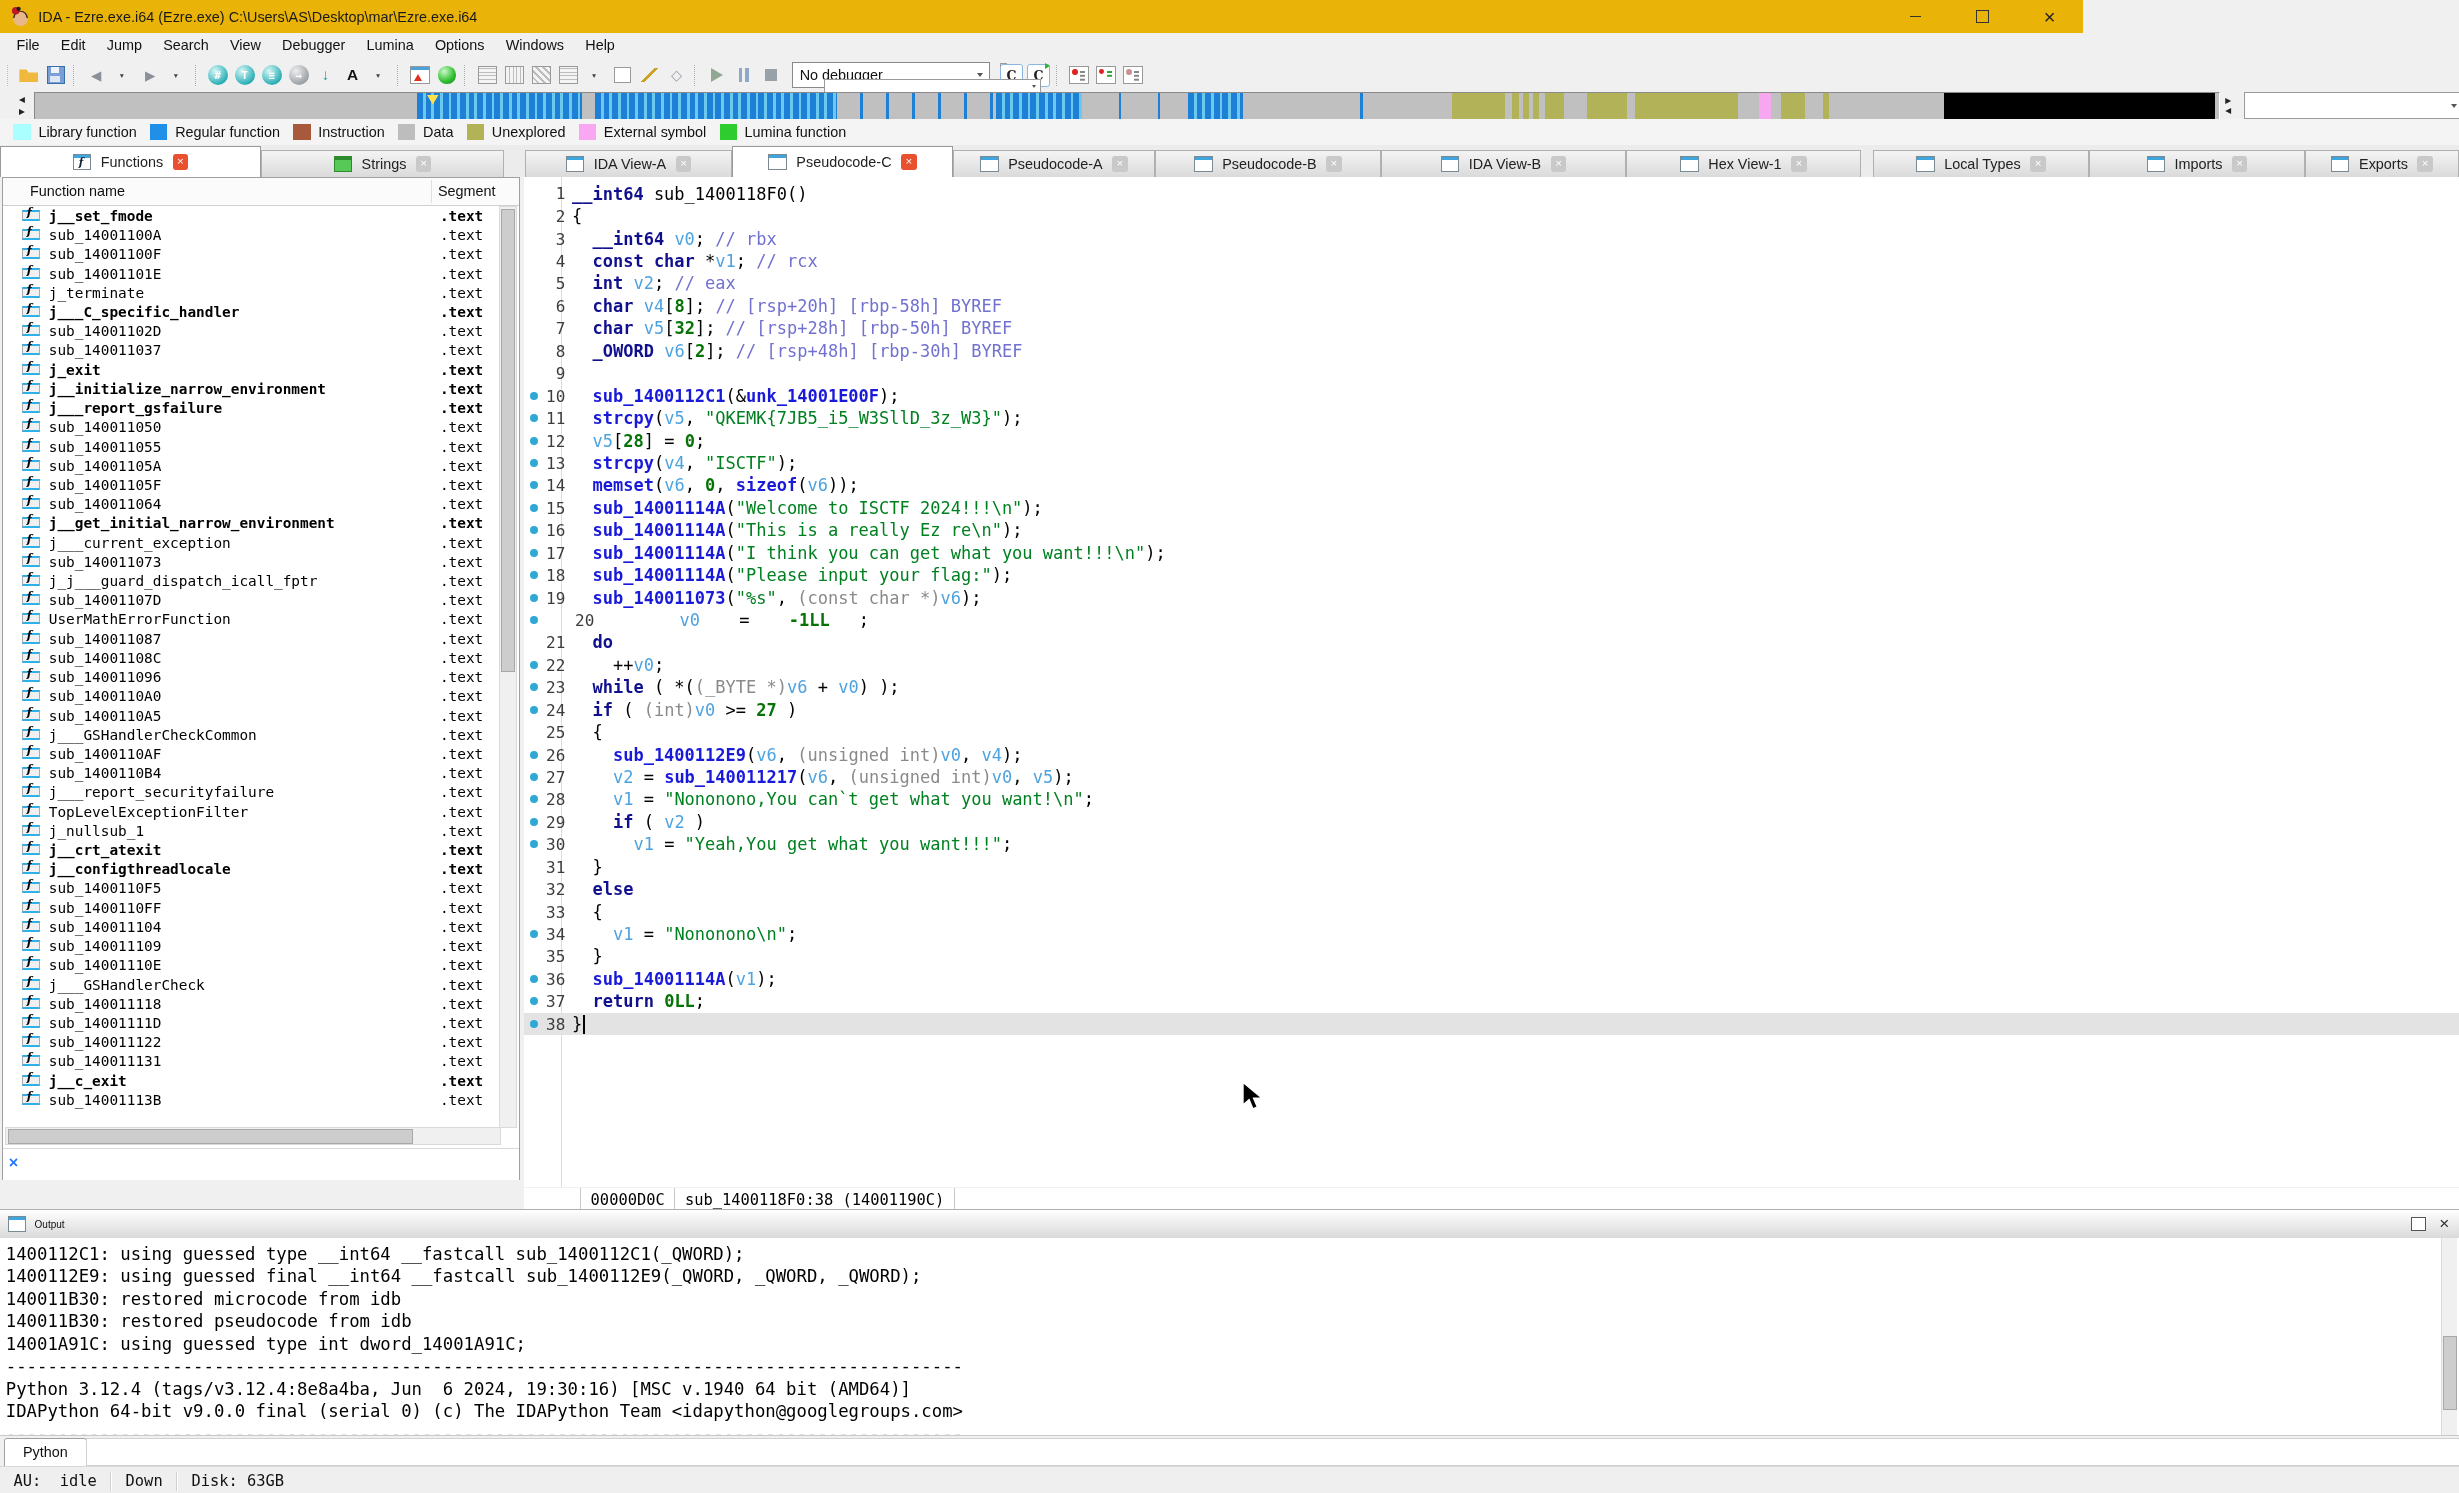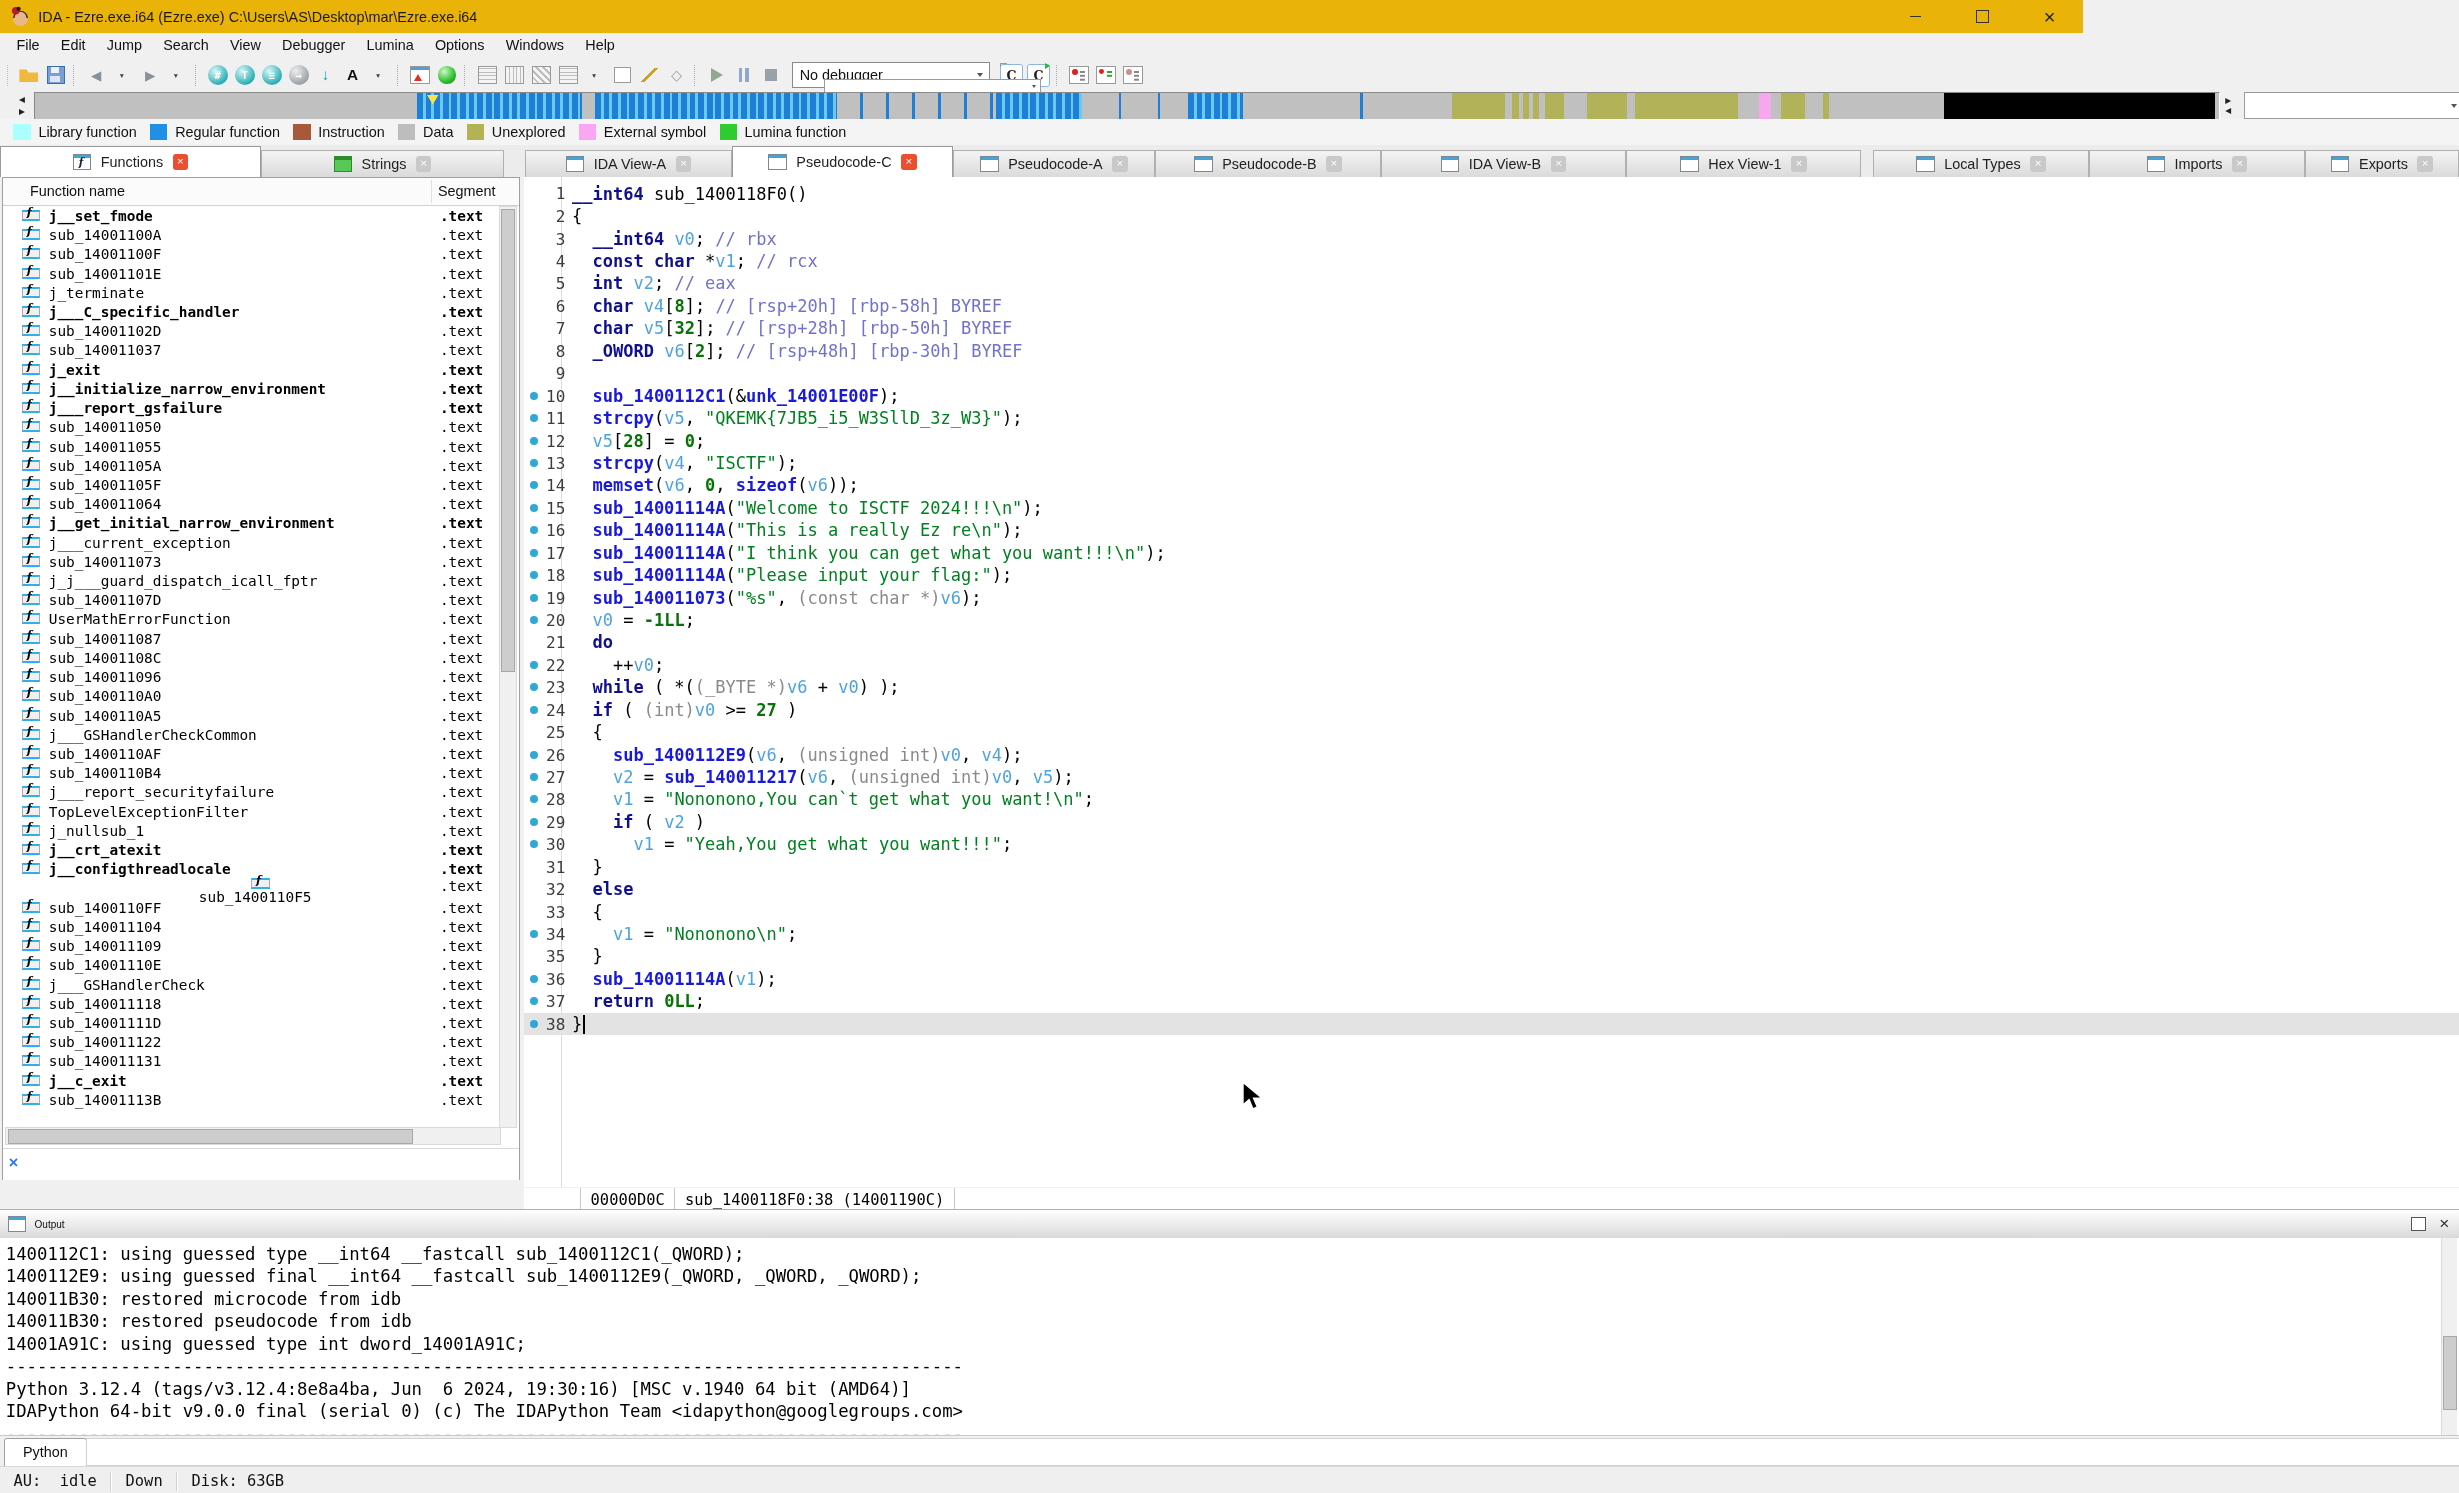--- a/index.html
+++ b/index.html
@@ -640,21 +640,21 @@
         <div class="frow" style="top: 634px;">
           <span class="ficon"></span>
           <span class="fname bold">j__crt_atexit</span>
           <span class="fseg bold">.text</span>
         </div>
         <div class="frow" style="top: 653px;">
           <span class="ficon"></span>
           <span class="fname bold">j__configthreadlocale</span>
           <span class="fseg bold">.text</span>
         </div>
-        <div class="frow" style="top: 672px; flex-direction: column;">
+        <div class="frow" style="top: 672px;">
           <span class="ficon"></span>
           <span class="fname">sub_1400110F5</span>
           <span class="fseg">.text</span>
         </div>
         <div class="frow" style="top: 692px;">
           <span class="ficon"></span>
           <span class="fname">sub_1400110FF</span>
           <span class="fseg">.text</span>
         </div>
         <div class="frow" style="top: 711px;">
@@ -733,21 +733,21 @@
       <div class="cl" style="top: 208px;"><span class="dot on"></span><span class="lnum">10</span><span class="tk-pl">  </span><span class="tk-fn">sub_1400112C1</span><span class="tk-pl">(&amp;</span><span class="tk-fn">unk_14001E00F</span><span class="tk-pl">);</span></div>
       <div class="cl" style="top: 230px;"><span class="dot on"></span><span class="lnum">11</span><span class="tk-pl">  </span><span class="tk-fn">strcpy</span><span class="tk-pl">(</span><span class="tk-lv">v5</span><span class="tk-pl">, </span><span class="tk-str">"QKEMK{7JB5_i5_W3SllD_3z_W3}"</span><span class="tk-pl">);</span></div>
       <div class="cl" style="top: 253px;"><span class="dot on"></span><span class="lnum">12</span><span class="tk-pl">  </span><span class="tk-lv">v5</span><span class="tk-pl">[</span><span class="tk-num">28</span><span class="tk-pl">] = </span><span class="tk-num">0</span><span class="tk-pl">;</span></div>
       <div class="cl" style="top: 275px;"><span class="dot on"></span><span class="lnum">13</span><span class="tk-pl">  </span><span class="tk-fn">strcpy</span><span class="tk-pl">(</span><span class="tk-lv">v4</span><span class="tk-pl">, </span><span class="tk-str">"ISCTF"</span><span class="tk-pl">);</span></div>
       <div class="cl" style="top: 297px;"><span class="dot on"></span><span class="lnum">14</span><span class="tk-pl">  </span><span class="tk-fn">memset</span><span class="tk-pl">(</span><span class="tk-lv">v6</span><span class="tk-pl">, </span><span class="tk-num">0</span><span class="tk-pl">, </span><span class="tk-fn">sizeof</span><span class="tk-pl">(</span><span class="tk-lv">v6</span><span class="tk-pl">));</span></div>
       <div class="cl" style="top: 320px;"><span class="dot on"></span><span class="lnum">15</span><span class="tk-pl">  </span><span class="tk-fn">sub_14001114A</span><span class="tk-pl">(</span><span class="tk-str">"Welcome to ISCTF 2024!!!\n"</span><span class="tk-pl">);</span></div>
       <div class="cl" style="top: 342px;"><span class="dot on"></span><span class="lnum">16</span><span class="tk-pl">  </span><span class="tk-fn">sub_14001114A</span><span class="tk-pl">(</span><span class="tk-str">"This is a really Ez re\n"</span><span class="tk-pl">);</span></div>
       <div class="cl" style="top: 365px;"><span class="dot on"></span><span class="lnum">17</span><span class="tk-pl">  </span><span class="tk-fn">sub_14001114A</span><span class="tk-pl">(</span><span class="tk-str">"I think you can get what you want!!!\n"</span><span class="tk-pl">);</span></div>
       <div class="cl" style="top: 387px;"><span class="dot on"></span><span class="lnum">18</span><span class="tk-pl">  </span><span class="tk-fn">sub_14001114A</span><span class="tk-pl">(</span><span class="tk-str">"Please input your flag:"</span><span class="tk-pl">);</span></div>
       <div class="cl" style="top: 410px;"><span class="dot on"></span><span class="lnum">19</span><span class="tk-pl">  </span><span class="tk-fn">sub_140011073</span><span class="tk-pl">(</span><span class="tk-str">"%s"</span><span class="tk-pl">, </span><span class="tk-cast">(const char *)</span><span class="tk-lv">v6</span><span class="tk-pl">);</span></div>
-      <div class="cl" style="top: 432px;"><span class="dot on"></span><span class="lnum">20</span><span class="tk-pl">  </span><span class="tk-lv">v0</span><span class="tk-pl"> = </span><span class="tk-num">-1LL</span><span class="tk-pl">;</span></div>
+      <div class="cl" style="top: 432px; gap: 29px;"><span class="dot on"></span><span class="lnum">20</span><span class="tk-pl">  </span><span class="tk-lv">v0</span><span class="tk-pl"> = </span><span class="tk-num">-1LL</span><span class="tk-pl">;</span></div>
       <div class="cl" style="top: 454px;"><span class="dot"></span><span class="lnum">21</span><span class="tk-pl">  </span><span class="tk-kw">do</span></div>
       <div class="cl" style="top: 477px;"><span class="dot on"></span><span class="lnum">22</span><span class="tk-pl">    ++</span><span class="tk-lv">v0</span><span class="tk-pl">;</span></div>
       <div class="cl" style="top: 499px;"><span class="dot on"></span><span class="lnum">23</span><span class="tk-pl">  </span><span class="tk-kw">while</span><span class="tk-pl"> ( *(</span><span class="tk-cast">(_BYTE *)</span><span class="tk-lv">v6</span><span class="tk-pl"> + </span><span class="tk-lv">v0</span><span class="tk-pl">) );</span></div>
       <div class="cl" style="top: 522px;"><span class="dot on"></span><span class="lnum">24</span><span class="tk-pl">  </span><span class="tk-kw">if</span><span class="tk-pl"> ( </span><span class="tk-cast">(int)</span><span class="tk-lv">v0</span><span class="tk-pl"> &gt;= </span><span class="tk-num">27</span><span class="tk-pl"> )</span></div>
       <div class="cl" style="top: 544px;"><span class="dot"></span><span class="lnum">25</span><span class="tk-pl">  {</span></div>
       <div class="cl" style="top: 567px;"><span class="dot on"></span><span class="lnum">26</span><span class="tk-pl">    </span><span class="tk-fn">sub_1400112E9</span><span class="tk-pl">(</span><span class="tk-lv">v6</span><span class="tk-pl">, </span><span class="tk-cast">(unsigned int)</span><span class="tk-lv">v0</span><span class="tk-pl">, </span><span class="tk-lv">v4</span><span class="tk-pl">);</span></div>
       <div class="cl" style="top: 589px;"><span class="dot on"></span><span class="lnum">27</span><span class="tk-pl">    </span><span class="tk-lv">v2</span><span class="tk-pl"> = </span><span class="tk-fn">sub_140011217</span><span class="tk-pl">(</span><span class="tk-lv">v6</span><span class="tk-pl">, </span><span class="tk-cast">(unsigned int)</span><span class="tk-lv">v0</span><span class="tk-pl">, </span><span class="tk-lv">v5</span><span class="tk-pl">);</span></div>
       <div class="cl" style="top: 611px;"><span class="dot on"></span><span class="lnum">28</span><span class="tk-pl">    </span><span class="tk-lv">v1</span><span class="tk-pl"> = </span><span class="tk-str">"Nononono,You can`t get what you want!\n"</span><span class="tk-pl">;</span></div>
       <div class="cl" style="top: 634px;"><span class="dot on"></span><span class="lnum">29</span><span class="tk-pl">    </span><span class="tk-kw">if</span><span class="tk-pl"> ( </span><span class="tk-lv">v2</span><span class="tk-pl"> )</span></div>
       <div class="cl" style="top: 656px;"><span class="dot on"></span><span class="lnum">30</span><span class="tk-pl">      </span><span class="tk-lv">v1</span><span class="tk-pl"> = </span><span class="tk-str">"Yeah,You get what you want!!!"</span><span class="tk-pl">;</span></div>

